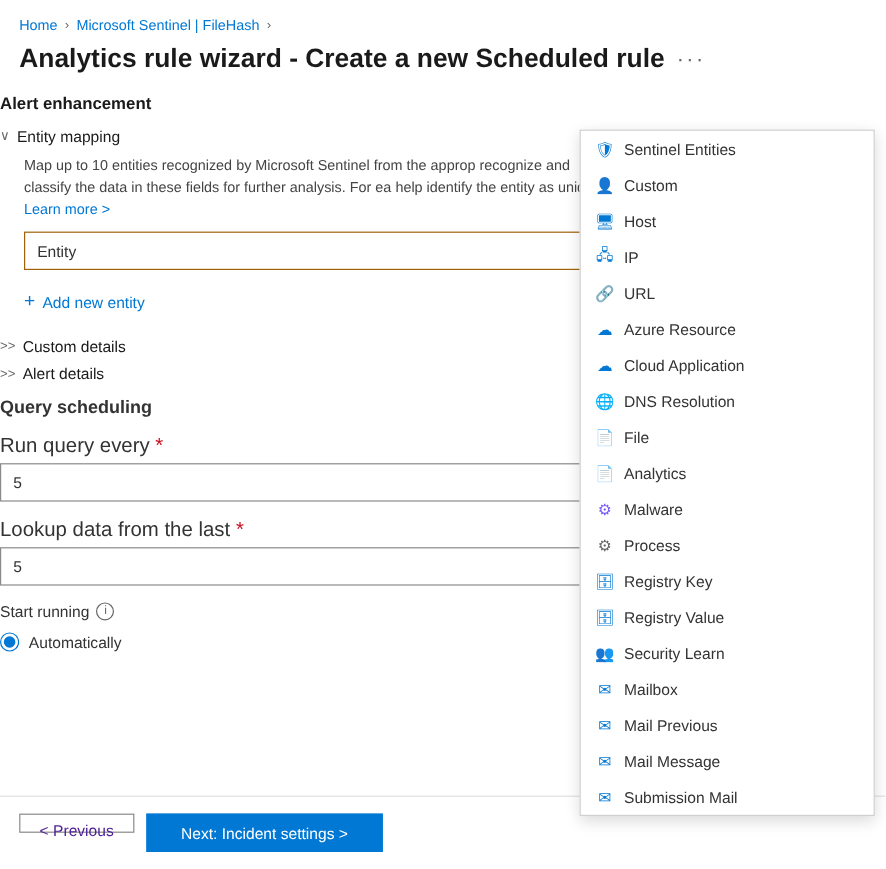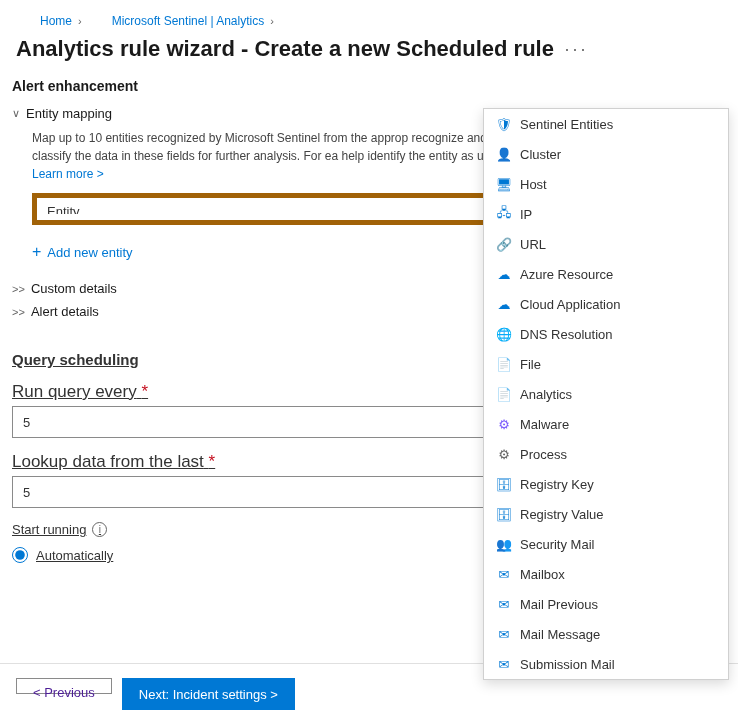--- a/index.html
+++ b/index.html
@@ -17,21 +17,20 @@
     .breadcrumb {
       display: flex;
       align-items: center;
       gap: 6px;
       padding: 14px 16px 8px 16px;
       font-size: 12px;
     }
     .breadcrumb-item {
       color: #0078d4;
       cursor: pointer;
-      margin-left: 24px;
     }
     .breadcrumb-separator {
       color: #666;
       font-size: 11px;
     }
 
     .page-title {
       font-size: 22px;
       font-weight: 600;
       color: #1a1a1a;
@@ -41,21 +40,21 @@
       gap: 10px;
     }
     .page-title-dots {
       font-size: 18px;
       color: #666;
       font-weight: 400;
       letter-spacing: 2px;
     }
 
     .main-content {
-      padding: 0 12px;
+      padding: 0 0;
     }
 
     .section-title {
       font-size: 14px;
       font-weight: 600;
       color: #1a1a1a;
       margin-bottom: 12px;
     }
 
     .collapsible-header {
@@ -89,21 +88,21 @@
     }
 
     .entity-dropdown-wrapper {
       position: relative;
       max-width: 490px;
       margin-bottom: 14px;
     }
     .entity-dropdown {
       width: 100%;
       padding: 6px 30px 6px 10px;
-      border: 5px solid #a16207;
+      border: 1px solid #a16207;
       font-size: 13px;
       color: #333;
       background: #fff;
       appearance: none;
       cursor: pointer;
       height: 32px;
     }
     .dropdown-arrow {
       position: absolute;
       right: 10px;
@@ -125,22 +124,21 @@
       border: none;
       padding: 4px 0;
       margin-bottom: 16px;
     }
     .add-entity-btn .plus {
       font-size: 16px;
       font-weight: 300;
     }
 
     .query-scheduling {
-      margin-top: 32px;
-      text-decoration: underline;
+      margin-top: 12px;
     }
     .query-title {
       font-size: 15px;
       font-weight: 600;
       margin-bottom: 14px;
     }
 
     .field-group {
       margin-bottom: 14px;
     }
@@ -217,21 +215,21 @@
     .btn-previous {
       padding: 6px 16px;
       border: 1px solid #8a8a8a;
       background: #fff;
       color: #4c1d95;
       font-size: 13px;
       cursor: pointer;
       height: 16px;
     }
     .btn-next {
-      padding: 6px 16px;
+      padding: 6px 28px;
       border: 1px solid #0078d4;
       background: #0078d4;
       color: #fff;
       font-size: 13px;
       cursor: pointer;
       height: 32px;
     }
 
     
     .dropdown-overlay {
@@ -290,21 +288,21 @@
     .section-collapsed {
       margin-bottom: 8px;
     }
   </style>
 </head>
 <body>
 
 <nav class="breadcrumb">
   <span class="breadcrumb-item">Home</span>
   <span class="breadcrumb-separator">›</span>
-  <span class="breadcrumb-item">Microsoft Sentinel | Analytics</span>
+  <span class="breadcrumb-item">Microsoft Sentinel | FileHash</span>
   <span class="breadcrumb-separator">›</span>
 </nav>
 
 <div class="page-title">
   <span>Analytics rule wizard - Create a new Scheduled rule</span>
   <span class="page-title-dots">···</span>
 </div>
 
 <div class="main-content">
 
@@ -387,21 +385,21 @@
   </div>
 </div>
 
 <div class="dropdown-overlay">
   <div class="dropdown-item">
     <span class="dropdown-item-icon icon-shield">🛡</span>
     <span>Sentinel Entities</span>
   </div>
   <div class="dropdown-item">
     <span class="dropdown-item-icon icon-account">👤</span>
-    <span>Cluster</span>
+    <span>Custom</span>
   </div>
   <div class="dropdown-item">
     <span class="dropdown-item-icon icon-host">🖥</span>
     <span>Host</span>
   </div>
   <div class="dropdown-item">
     <span class="dropdown-item-icon icon-ip">🖧</span>
     <span>IP</span>
   </div>
   <div class="dropdown-item">
@@ -439,21 +437,21 @@
   <div class="dropdown-item">
     <span class="dropdown-item-icon icon-registry-key">🗄</span>
     <span>Registry Key</span>
   </div>
   <div class="dropdown-item">
     <span class="dropdown-item-icon icon-registry-value">🗄</span>
     <span>Registry Value</span>
   </div>
   <div class="dropdown-item">
     <span class="dropdown-item-icon icon-security-group">👥</span>
-    <span>Security Mail</span>
+    <span>Security Learn</span>
   </div>
   <div class="dropdown-item">
     <span class="dropdown-item-icon icon-mailbox">✉</span>
     <span>Mailbox</span>
   </div>
   <div class="dropdown-item">
     <span class="dropdown-item-icon icon-mail-cluster">✉</span>
     <span>Mail Previous</span>
   </div>
   <div class="dropdown-item">

